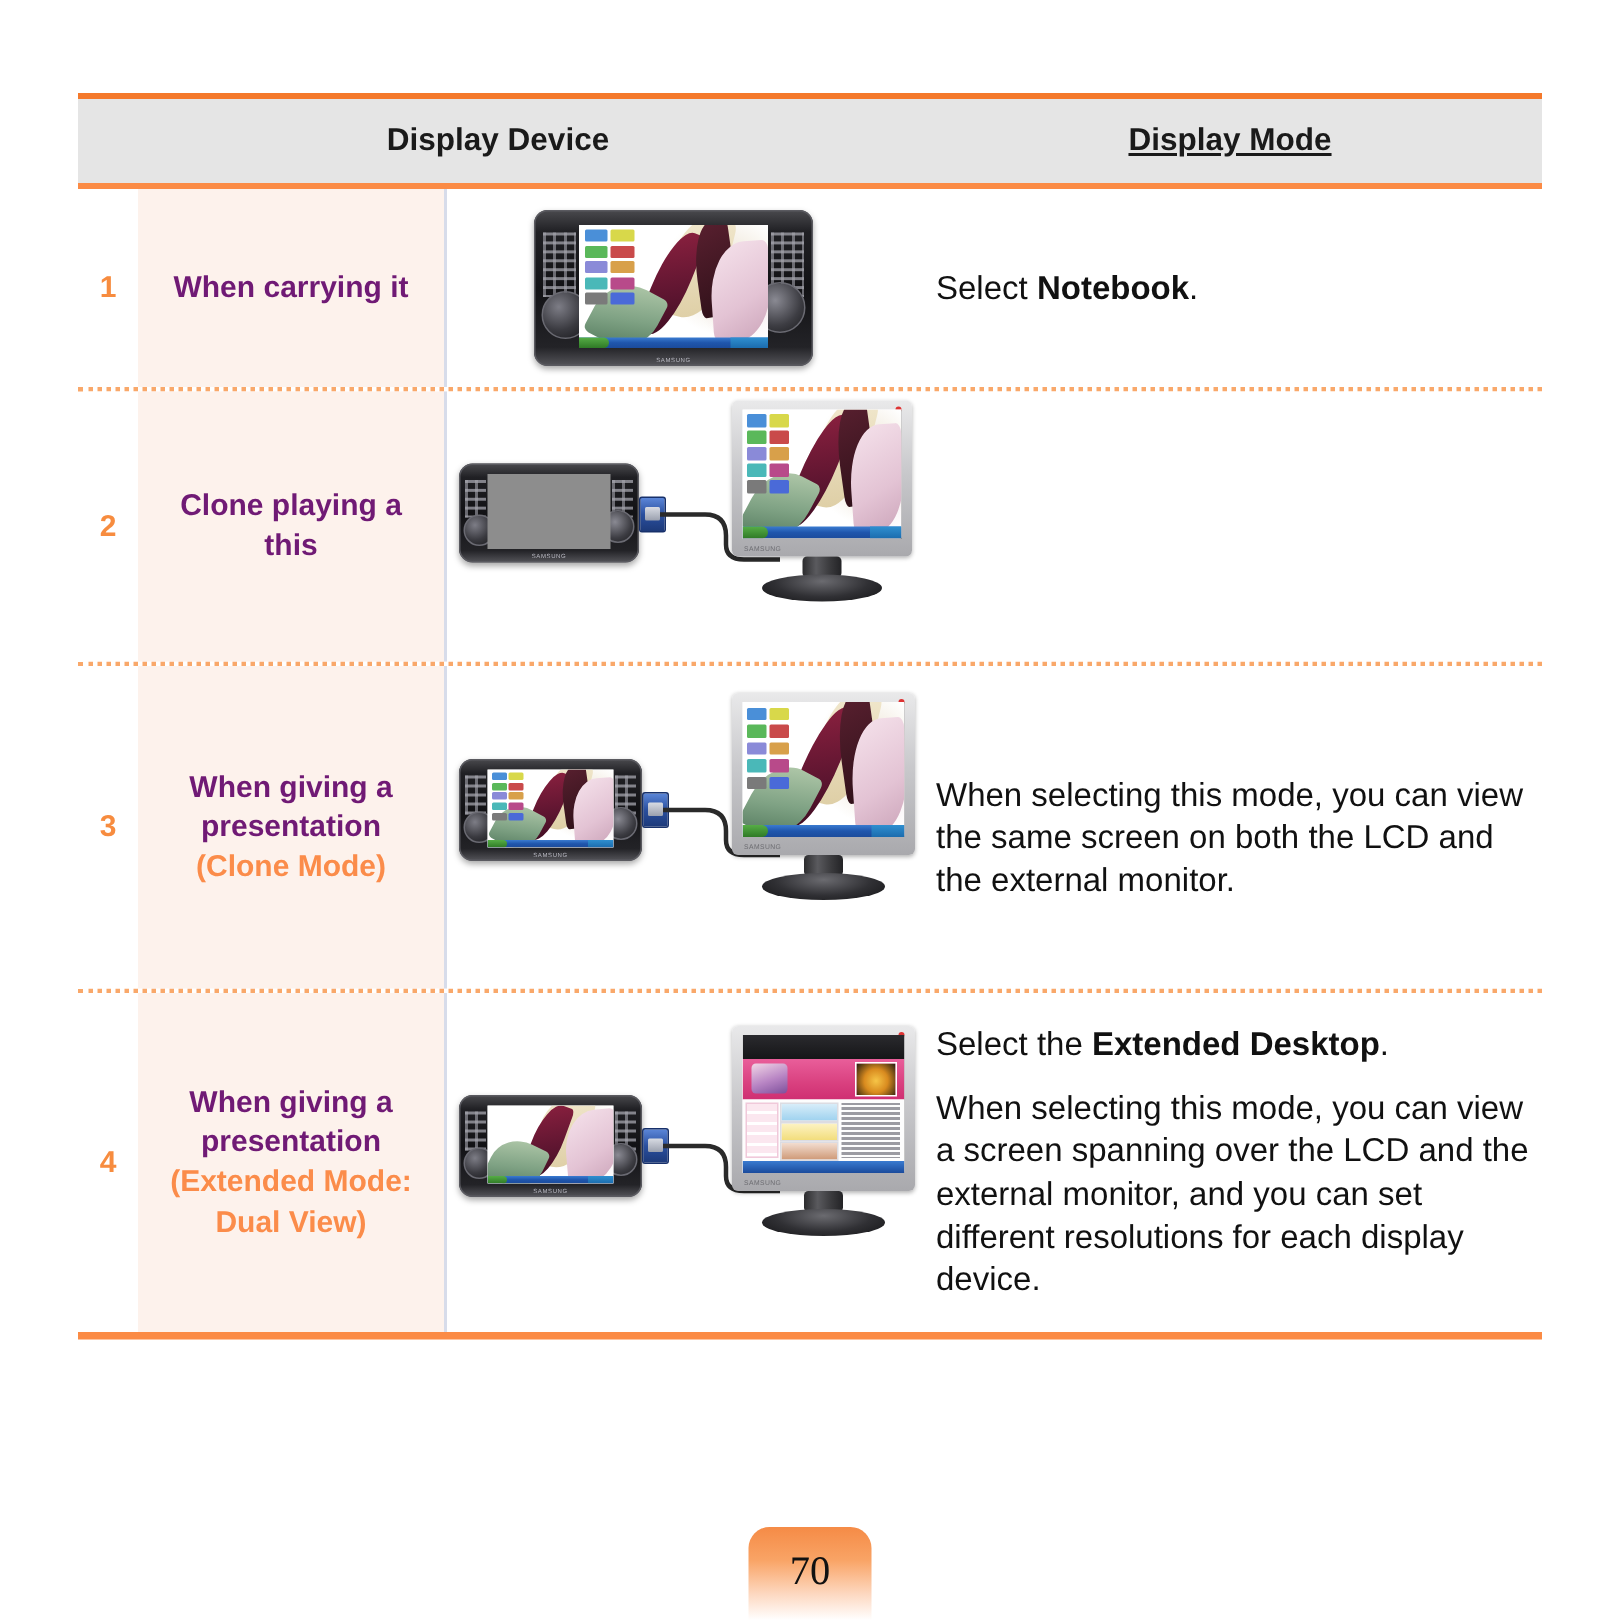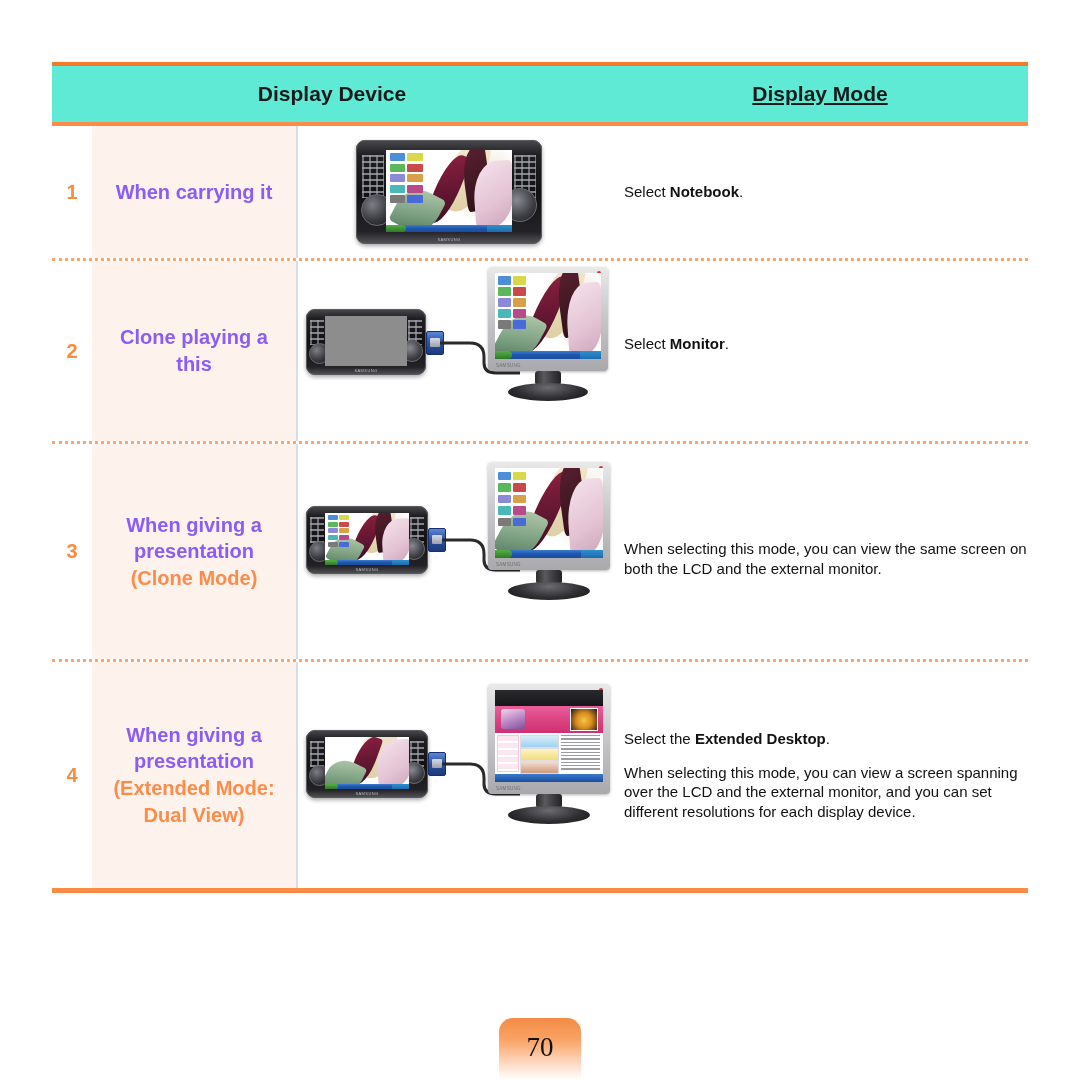--- a/index.html
+++ b/index.html
@@ -26,21 +26,21 @@
     position: absolute;
     left: 52px;
     top: 62px;
     width: 976px;
   }
 
   
   .thead {
     position: relative;
     height: 56px;
-    background: #5eead4;
+    background: #e5e5e5;
     border-top: 4px solid #f4792b;
     border-bottom: 4px solid #fb8b45;
     display: flex;
     align-items: center;
   }
   .th {
     font-size: 21px;
     font-weight: bold;
     color: #1a1a1a;
     text-align: center;
@@ -88,21 +88,21 @@
     align-items: center;
     justify-content: center;
     text-align: center;
     padding: 0 6px;
     box-sizing: border-box;
     border-right: 2px solid #d7dcea;
   }
   .label-main {
     font-size: 20px;
     font-weight: bold;
-    color: #8b5cf6;
+    color: #701a75;
     line-height: 1.33;
   }
   .label-sub {
     font-size: 20px;
     font-weight: bold;
     color: #fb8c4a;
     line-height: 1.33;
   }
 
   
@@ -120,21 +120,21 @@
   .desc-cell {
     flex: 1;
     background: #ffffff;
     display: flex;
     flex-direction: column;
     justify-content: center;
     padding-left: 14px;
     box-sizing: border-box;
   }
   .desc-line {
-    font-size: 15px;
+    font-size: 22px;
     color: #111111;
     line-height: 1.30;
   }
   .desc-line b { font-weight: bold; }
   .desc-gap { height: 14px; }
 
   
   .r1 { height: 132px; }
   .r2 { height: 180px; }
   .r3 { height: 215px; }
@@ -516,23 +516,20 @@
                 </div>
                 <div class="mon-logo">SAMSUNG</div>
               </div>
               <div class="mon-neck" style="top:104px; width:26px; height:14px;"></div>
               <div class="mon-base" style="top:116px; width:80px; height:18px;"></div>
             </div>
           </div>
         </div>
 
         <div class="desc-cell">
-          <div class="desc-line">
-            <span>Select </span><b>Monitor</b><span>.</span>
-          </div>
           <div class="desc-gap"></div>
         </div>
       </div>
 
       <div class="row-sep"></div>
 
       <div class="row r3">
         <div class="num-cell">3</div>
 
         <div class="label-cell">

